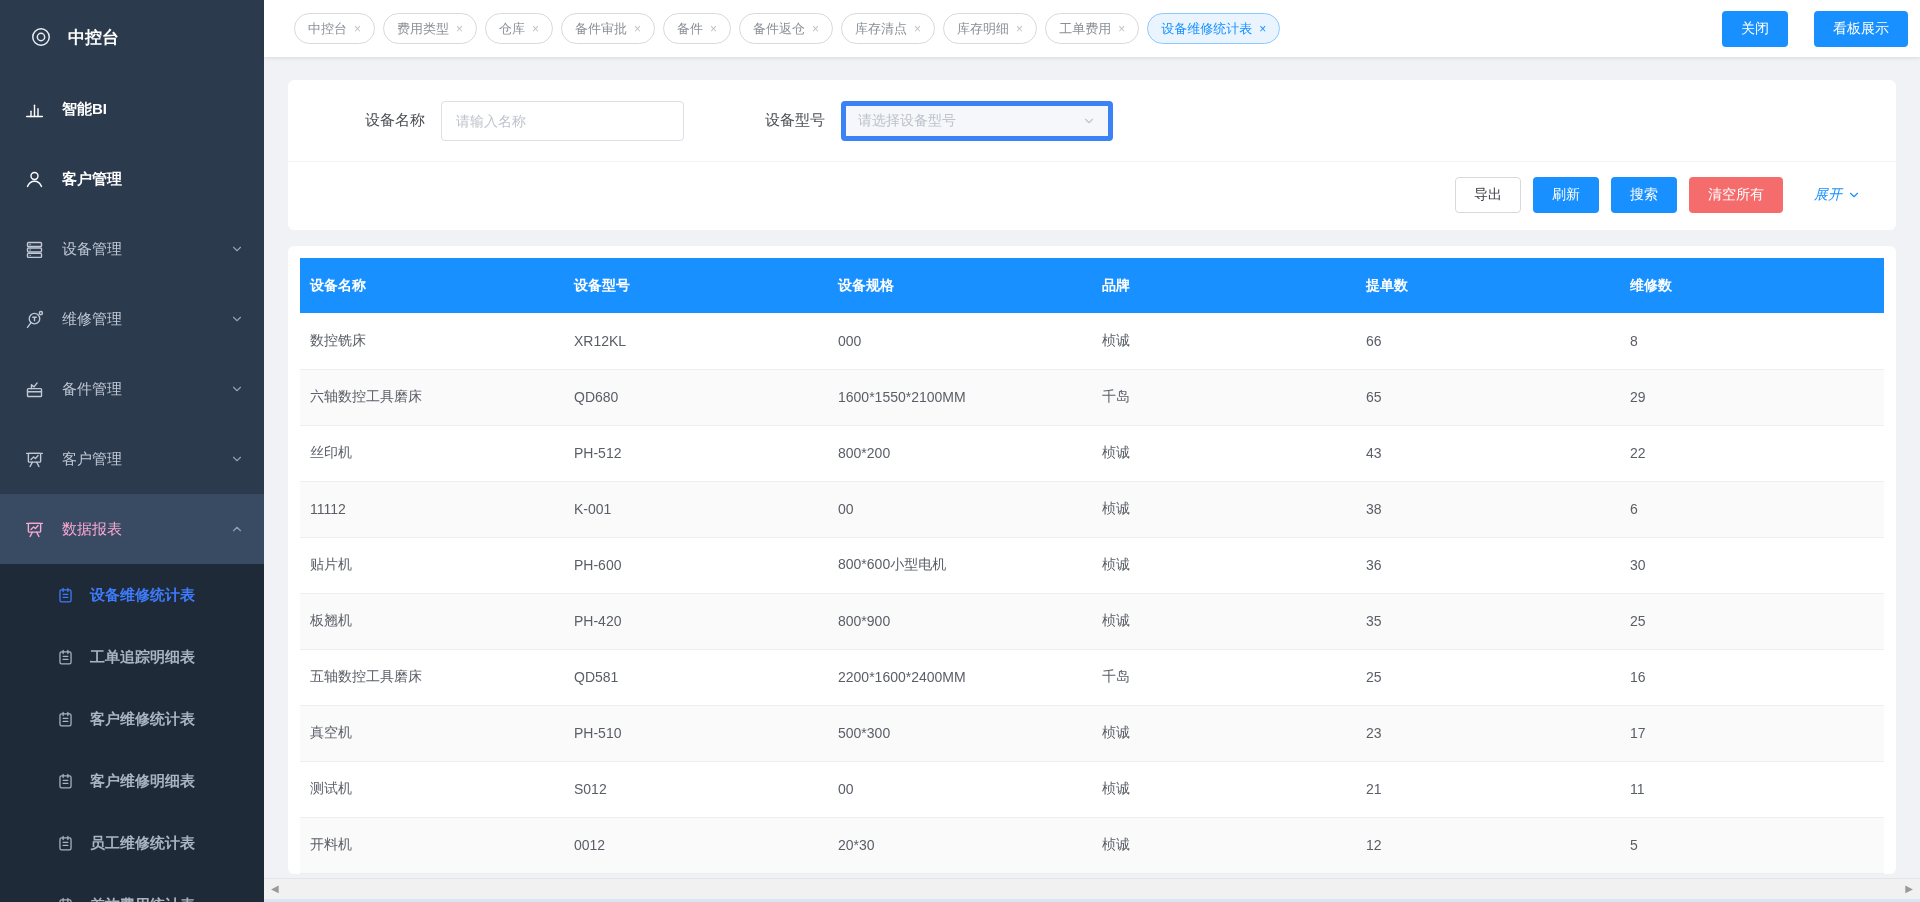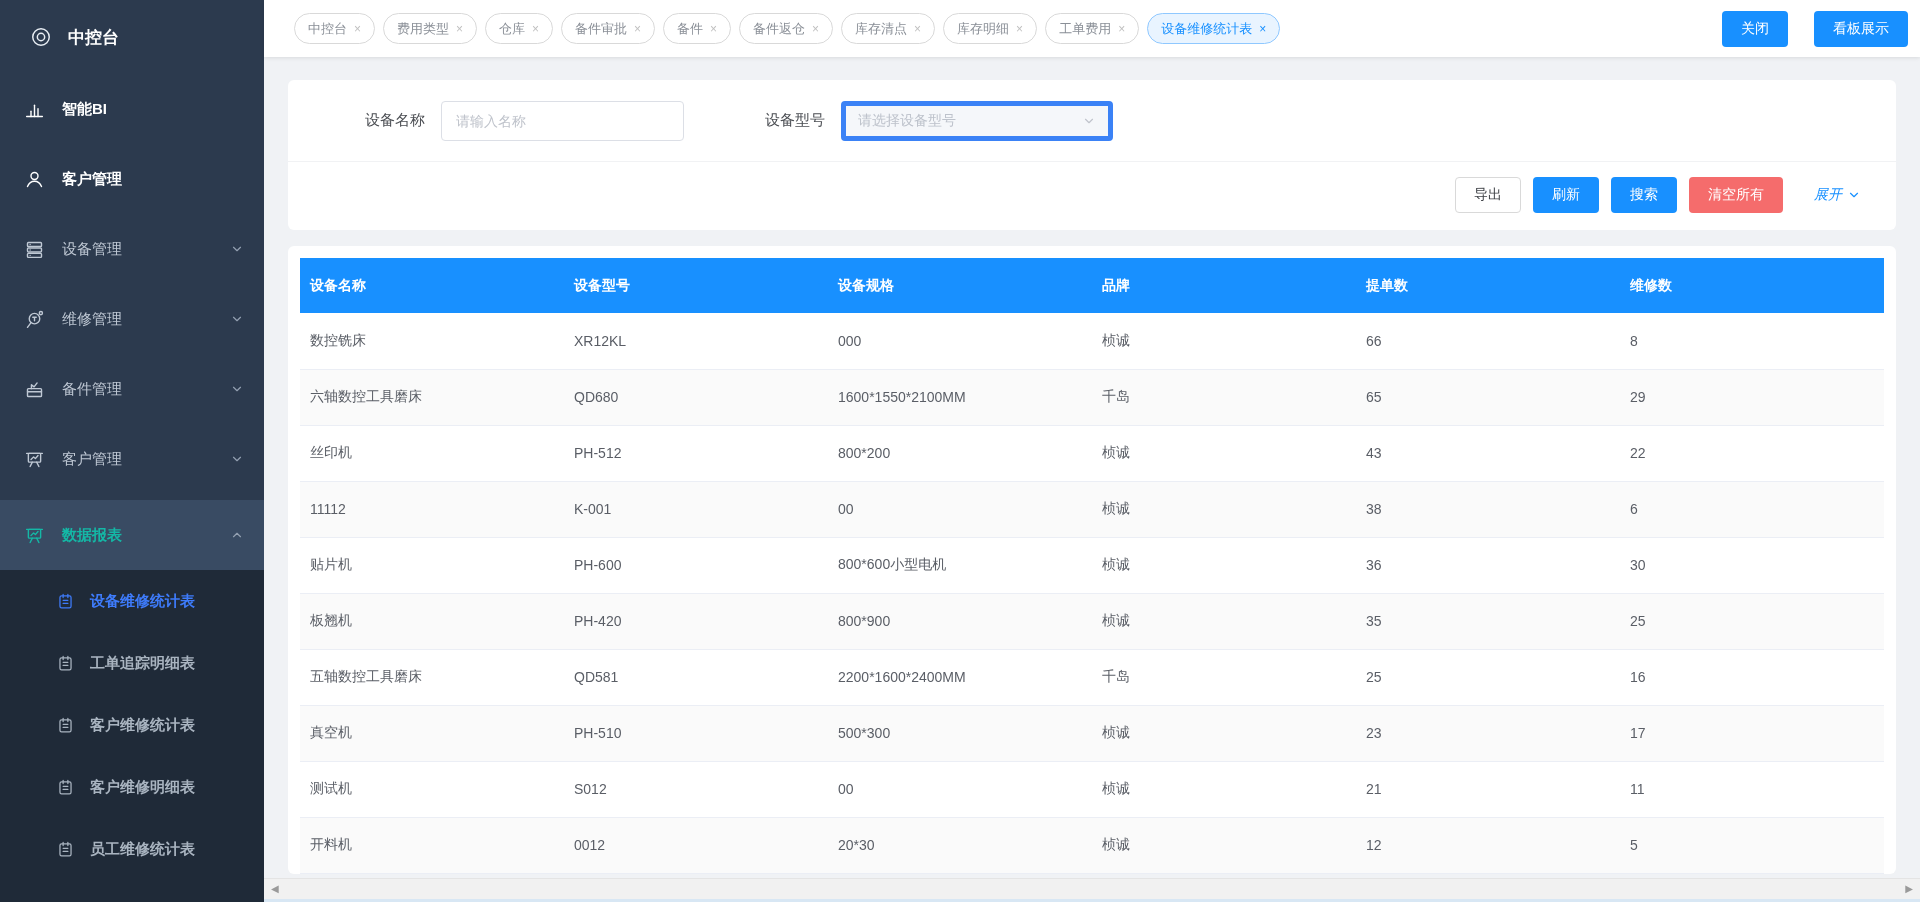--- a/index.html
+++ b/index.html
@@ -10,21 +10,21 @@
 
   
   .sidebar { width:264px; flex:0 0 264px; background:var(--sidebar-bg,#2c3a4e); display:flex; flex-direction:column; overflow:hidden; }
   .logo-row { height:74px; display:flex; align-items:center; padding:0 20px 0 30px; color:#fff; font-size:17px; font-weight:bold; flex:0 0 auto; cursor:pointer; }
   .icon { display:inline-flex; align-items:center; justify-content:center; }
   .icon svg { width:100%; height:100%; fill:none; stroke:currentColor; stroke-width:1.6; stroke-linecap:round; stroke-linejoin:round; }
   .logo-row .icon { width:22px; height:22px; margin-right:16px; color:#e8edf3; }
   .nav-item { height:70px; flex:0 0 70px; display:flex; align-items:center; padding:0 20px 0 24px; color:#bfc8d4; font-size:15px; cursor:pointer; }
   .nav-item .icon { width:21px; height:21px; margin-right:17px; }
   .nav-item.emph { color:#fff; font-weight:bold; }
-  .nav-item.active { background:var(--band-bg,#394b63); color:#14b8a6; font-weight:bold;margin-top:6px; }
+  .nav-item.active { background:var(--band-bg,#394b63); color:#f9a8d4; font-weight:normal; }
   .chev { width:14px; height:14px; margin-left:auto; color:#93a0b1; display:inline-flex; }
   .chev svg { width:100%; height:100%; fill:none; stroke:currentColor; stroke-width:2; stroke-linecap:round; stroke-linejoin:round; }
   .chev.up svg { transform:rotate(180deg); }
   .submenu { flex:1 1 auto; background:var(--submenu-bg,#1f2a38); overflow:hidden; }
   .sub-item { height:62px; display:flex; align-items:center; padding-left:56px; color:#a9b4c0; font-size:15px; font-weight:bold; cursor:pointer; }
   .sub-item .icon { width:19px; height:19px; margin-right:15px; }
   .sub-item.active { color:var(--active-link,#3e7bfa); }
 
   
   .main { flex:1 1 auto; display:flex; flex-direction:column; position:relative; min-width:0; }

